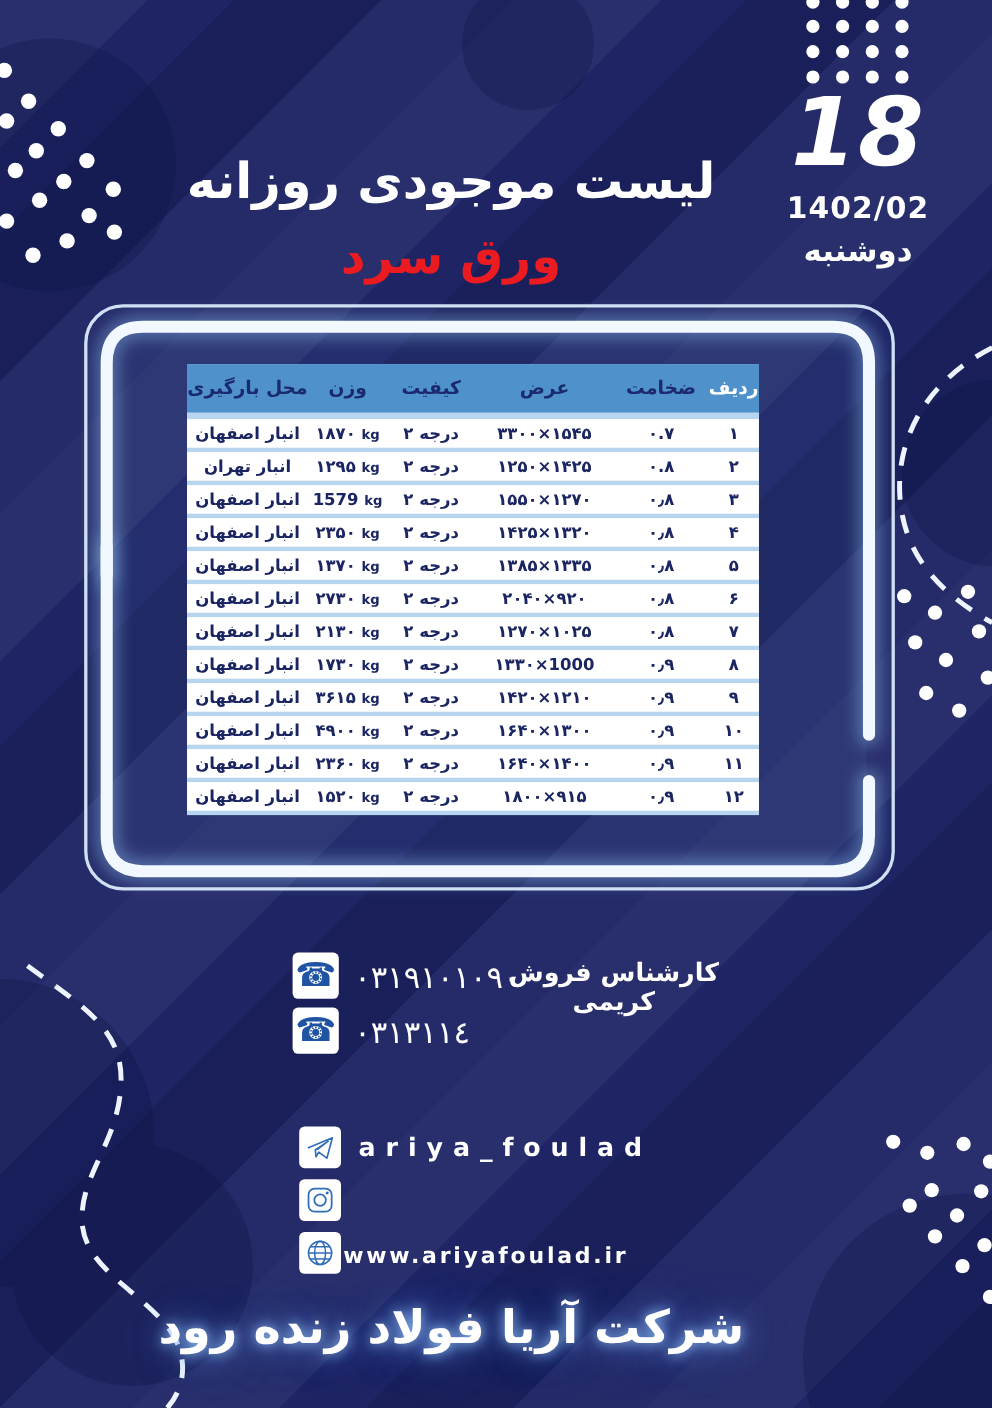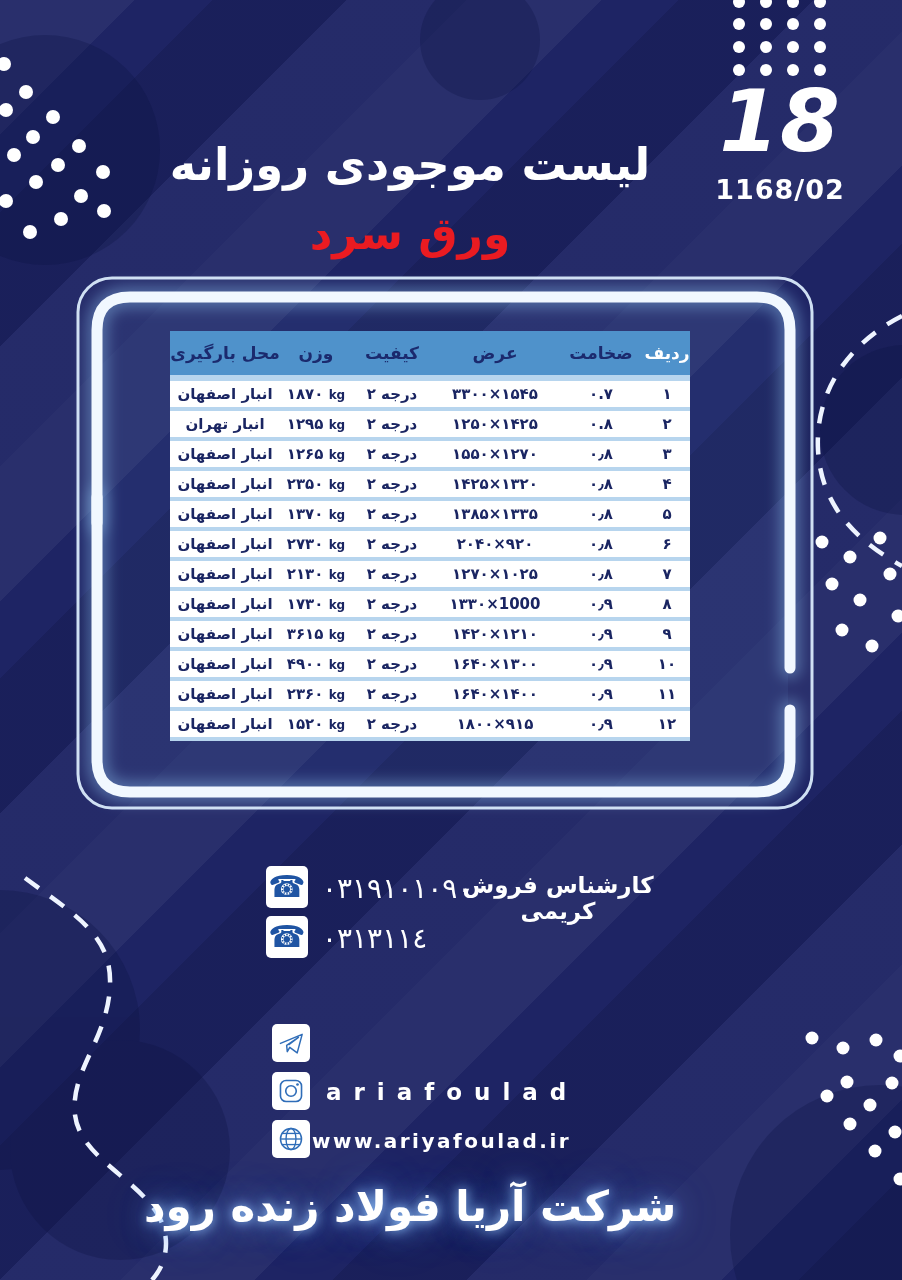--- a/index.html
+++ b/index.html
@@ -157,21 +157,22 @@
         <circle cx="875" cy="1151" r="6.5"></circle>
         <circle cx="900" cy="1179" r="6.5"></circle>
     </g>
 
     <path d="M 902,316 C 845,345 815,395 818,450 C 821,505 855,540 902,566" fill="none" stroke="#eef4ff" stroke-width="4.5" stroke-dasharray="17 14"></path>
     <path d="M 25,878 C 75,915 112,935 110,985 C 108,1040 70,1070 75,1115 C 80,1155 130,1175 155,1210 C 172,1235 168,1262 152,1280" fill="none" stroke="#eef4ff" stroke-width="4.5" stroke-dasharray="17 14"></path>
   </svg>
 
   <div class="badge">
     <div class="day">18</div>
-    <div class="date" dir="ltr">1168/02</div>
+    <div class="date" dir="ltr">1402/02</div>
+    <div class="weekday" dir="rtl">دوشنبه</div>
   </div>
 
   <div class="titles">
     <div class="t1">لیست موجودی روزانه</div>
     <div class="t2">ورق سرد</div>
   </div>
 
   <svg class="frame-svg" width="902" height="1280" viewBox="0 0 902 1280">
     <rect x="100" y="300" width="688" height="490" rx="26" fill="rgba(115,165,235,0.08)"></rect>
     <g filter="url(#glow)" stroke="#8fc4f0" stroke-width="22" stroke-opacity="0.4" fill="none" stroke-linecap="round">
@@ -211,21 +212,21 @@
       <div class="cell"><span>درجه ۲</span></div>
       <div class="cell"><span class="ltr"><span>۱۲۹۵</span> <span class="kg">kg</span></span></div>
       <div class="cell"><span>انبار تهران</span></div>
     </div>
 
     <div class="row">
       <div class="cell"><span class="ltr">۳</span></div>
       <div class="cell"><span class="ltr">۰٫۸</span></div>
       <div class="cell"><span class="ltr">۱۵۵۰×۱۲۷۰</span></div>
       <div class="cell"><span>درجه ۲</span></div>
-      <div class="cell"><span class="ltr"><span>۱۲۶۵</span> <span class="kg">kg</span></span></div>
+      <div class="cell"><span class="ltr"><span>1579</span> <span class="kg">kg</span></span></div>
       <div class="cell"><span>انبار اصفهان</span></div>
     </div>
 
     <div class="row">
       <div class="cell"><span class="ltr">۴</span></div>
       <div class="cell"><span class="ltr">۰٫۸</span></div>
       <div class="cell"><span class="ltr">۱۴۲۵×۱۳۲۰</span></div>
       <div class="cell"><span>درجه ۲</span></div>
       <div class="cell"><span class="ltr"><span>۲۳۵۰</span> <span class="kg">kg</span></span></div>
       <div class="cell"><span>انبار اصفهان</span></div>
@@ -315,29 +316,29 @@
         <span>☎</span>
       </div>
     <div class="ph-num ph2-num">۰۳۱۳۱۱٤</div>
   </div>
 
   <div class="soc-ico tg-ico">
     <svg width="26" height="26" viewBox="0 0 42 42">
       <path d="M3,22 L39,7 L31,37 L19,28 L15,35 L14,25 L33,12 L17,24" fill="none" stroke="#2f6db8" stroke-width="2.4" stroke-linejoin="round"></path>
     </svg>
   </div>
+  <div class="soc-txt tg-txt">ariya_foulad</div>
 
   <div class="soc-ico ig-ico">
     <svg width="26" height="26" viewBox="0 0 42 42">
       <rect x="4" y="4" width="34" height="34" rx="9" fill="none" stroke="#2f6db8" stroke-width="2.6"></rect>
       <circle cx="21" cy="21" r="8.5" fill="none" stroke="#2f6db8" stroke-width="2.6"></circle>
       <circle cx="31.5" cy="10.5" r="2.2" fill="#2f6db8"></circle>
     </svg>
   </div>
-  <div class="soc-txt ig-txt">ariafoulad</div>
 
   <div class="soc-ico gl-ico">
     <svg width="26" height="26" viewBox="0 0 42 42">
       <circle cx="21" cy="21" r="17" fill="none" stroke="#2f6db8" stroke-width="2.4"></circle>
       <ellipse cx="21" cy="21" rx="8" ry="17" fill="none" stroke="#2f6db8" stroke-width="2.2"></ellipse>
       <line x1="4" y1="21" x2="38" y2="21" stroke="#2f6db8" stroke-width="2.2"></line>
       <line x1="6" y1="12" x2="36" y2="12" stroke="#2f6db8" stroke-width="2.2"></line>
       <line x1="6" y1="30" x2="36" y2="30" stroke="#2f6db8" stroke-width="2.2"></line>
     </svg>
   </div>

